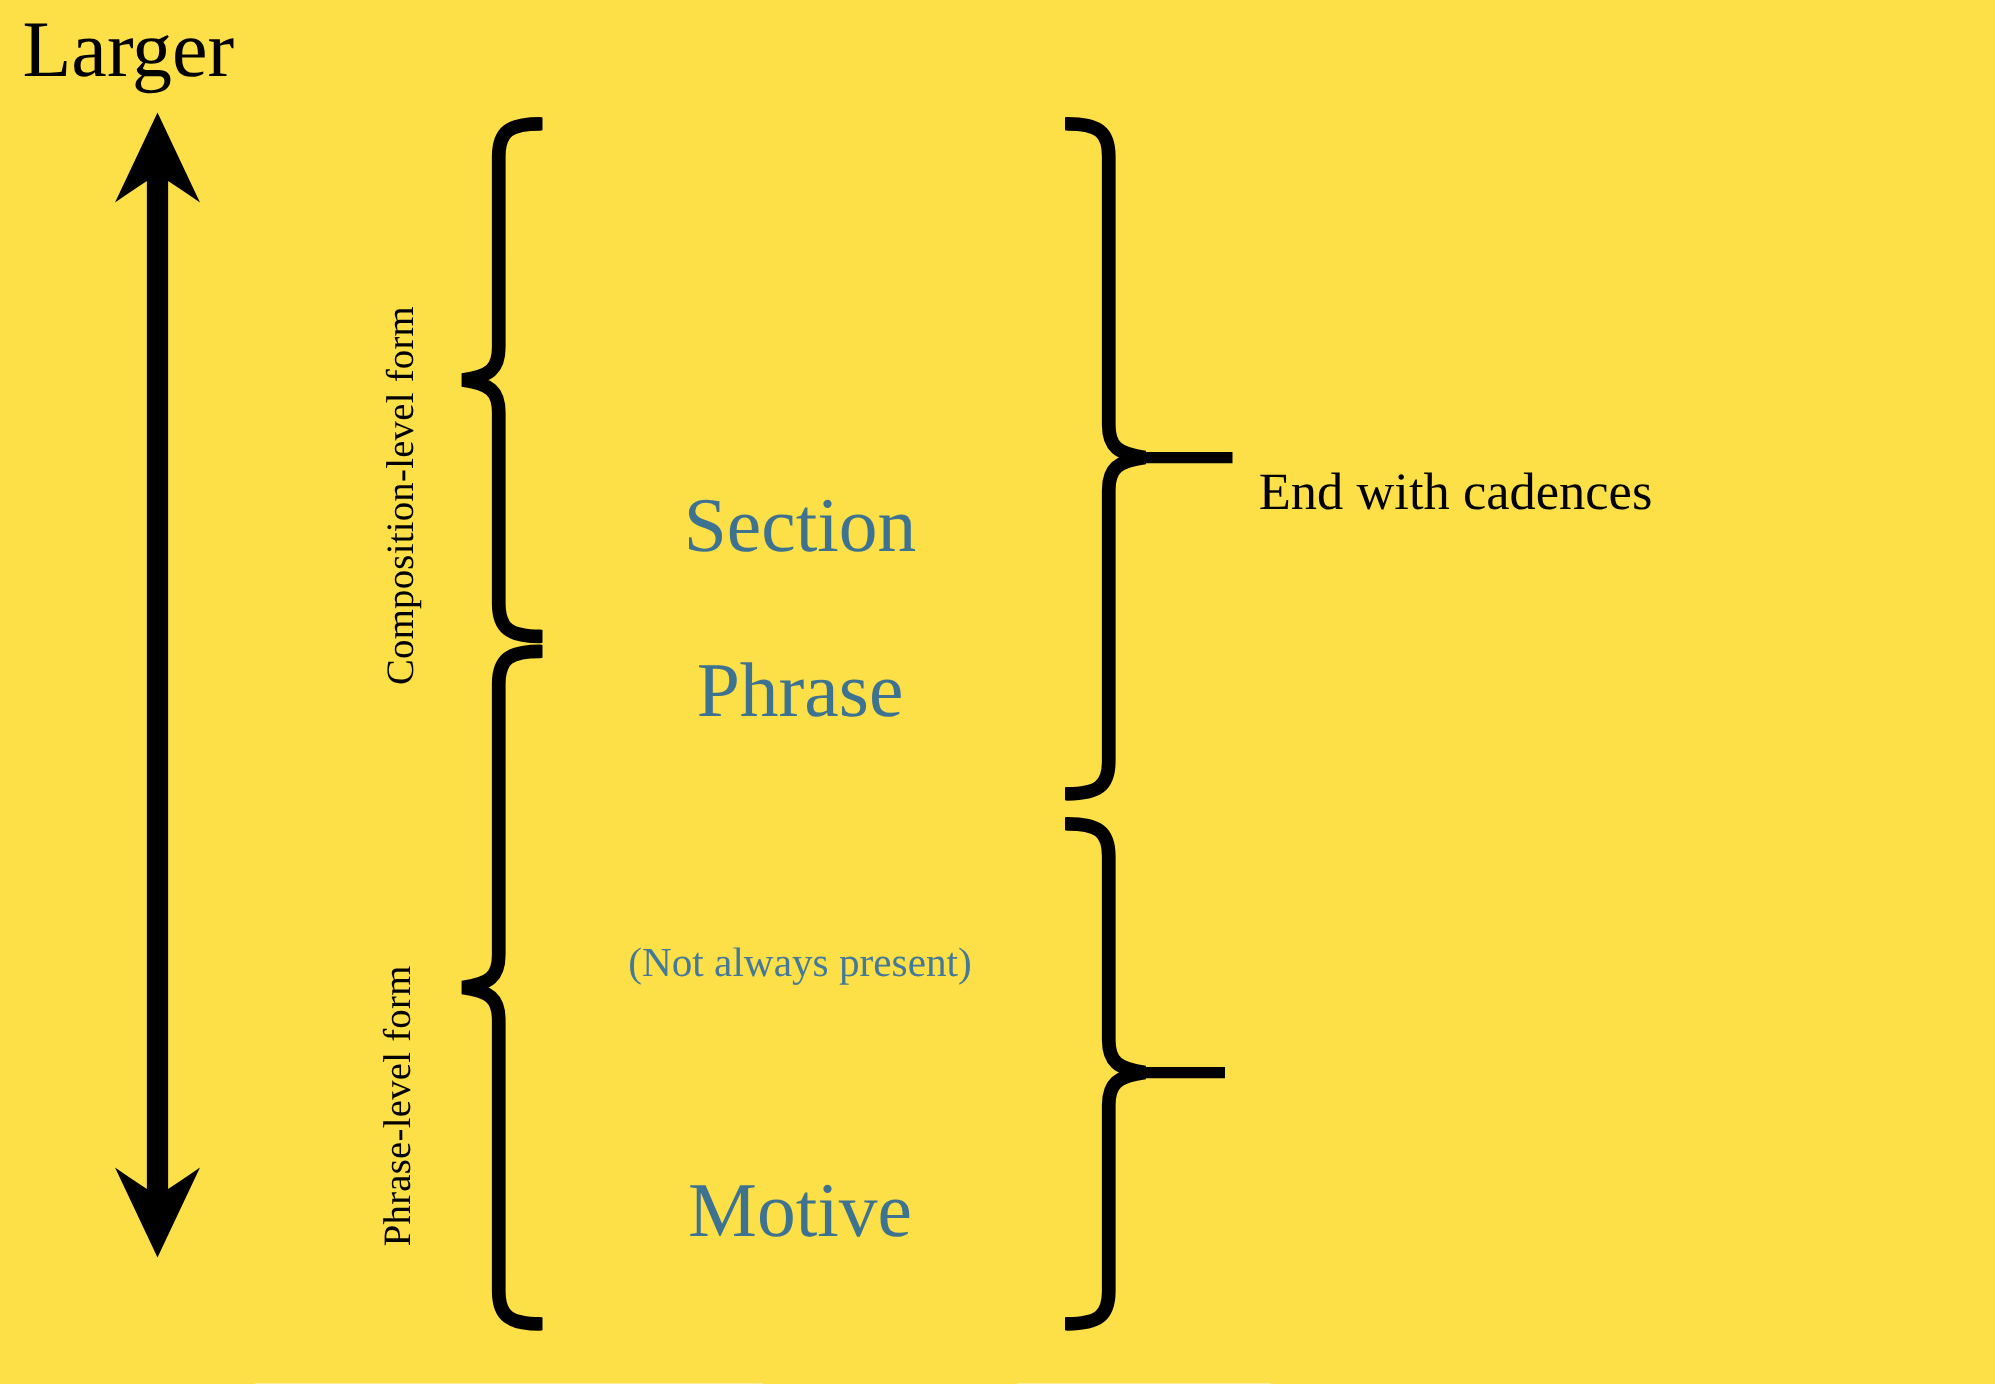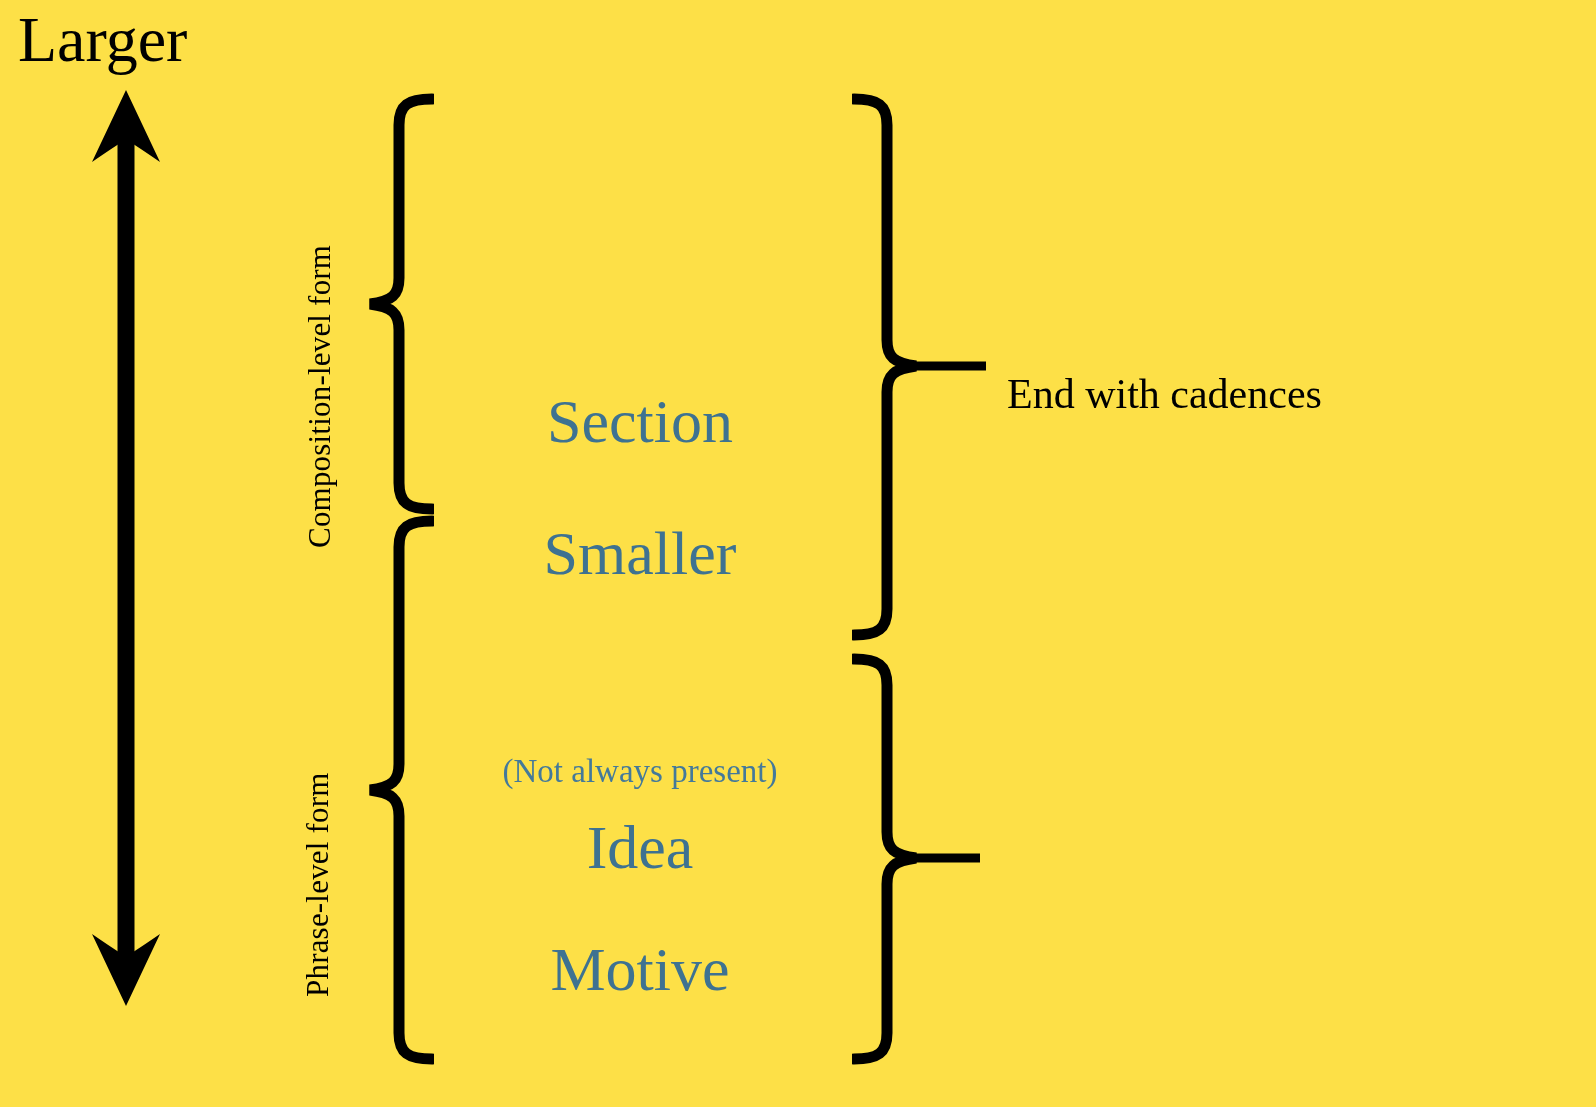--- a/index.html
+++ b/index.html
@@ -161,25 +161,24 @@
              C 42 209, 35 215, 35 232
              L 35 381
              C 35 401, 26 407, 2 407" fill="none" stroke="#000000" stroke-width="11" stroke-linecap="round"></path>
     <line x1="62" y1="206" x2="128" y2="206" stroke="#000000" stroke-width="9"></line>
   </svg>
 
 
 
   <div class="term" id="term-section">Section</div>
 
-  <div class="term" id="term-phrase">Smaller</div>
+  <div class="term" id="term-phrase">Phrase</div>
 
 
   <div class="term-sub" id="term-subnote">(Not always present)</div>
 
-  <div class="term" id="term-idea">Idea</div>
 
   <div class="term" id="term-motive">Motive</div>
 
   <div class="annotation" id="annotation-cadences">End with cadences</div>
 
 
 </div>
 
 </body></html>

